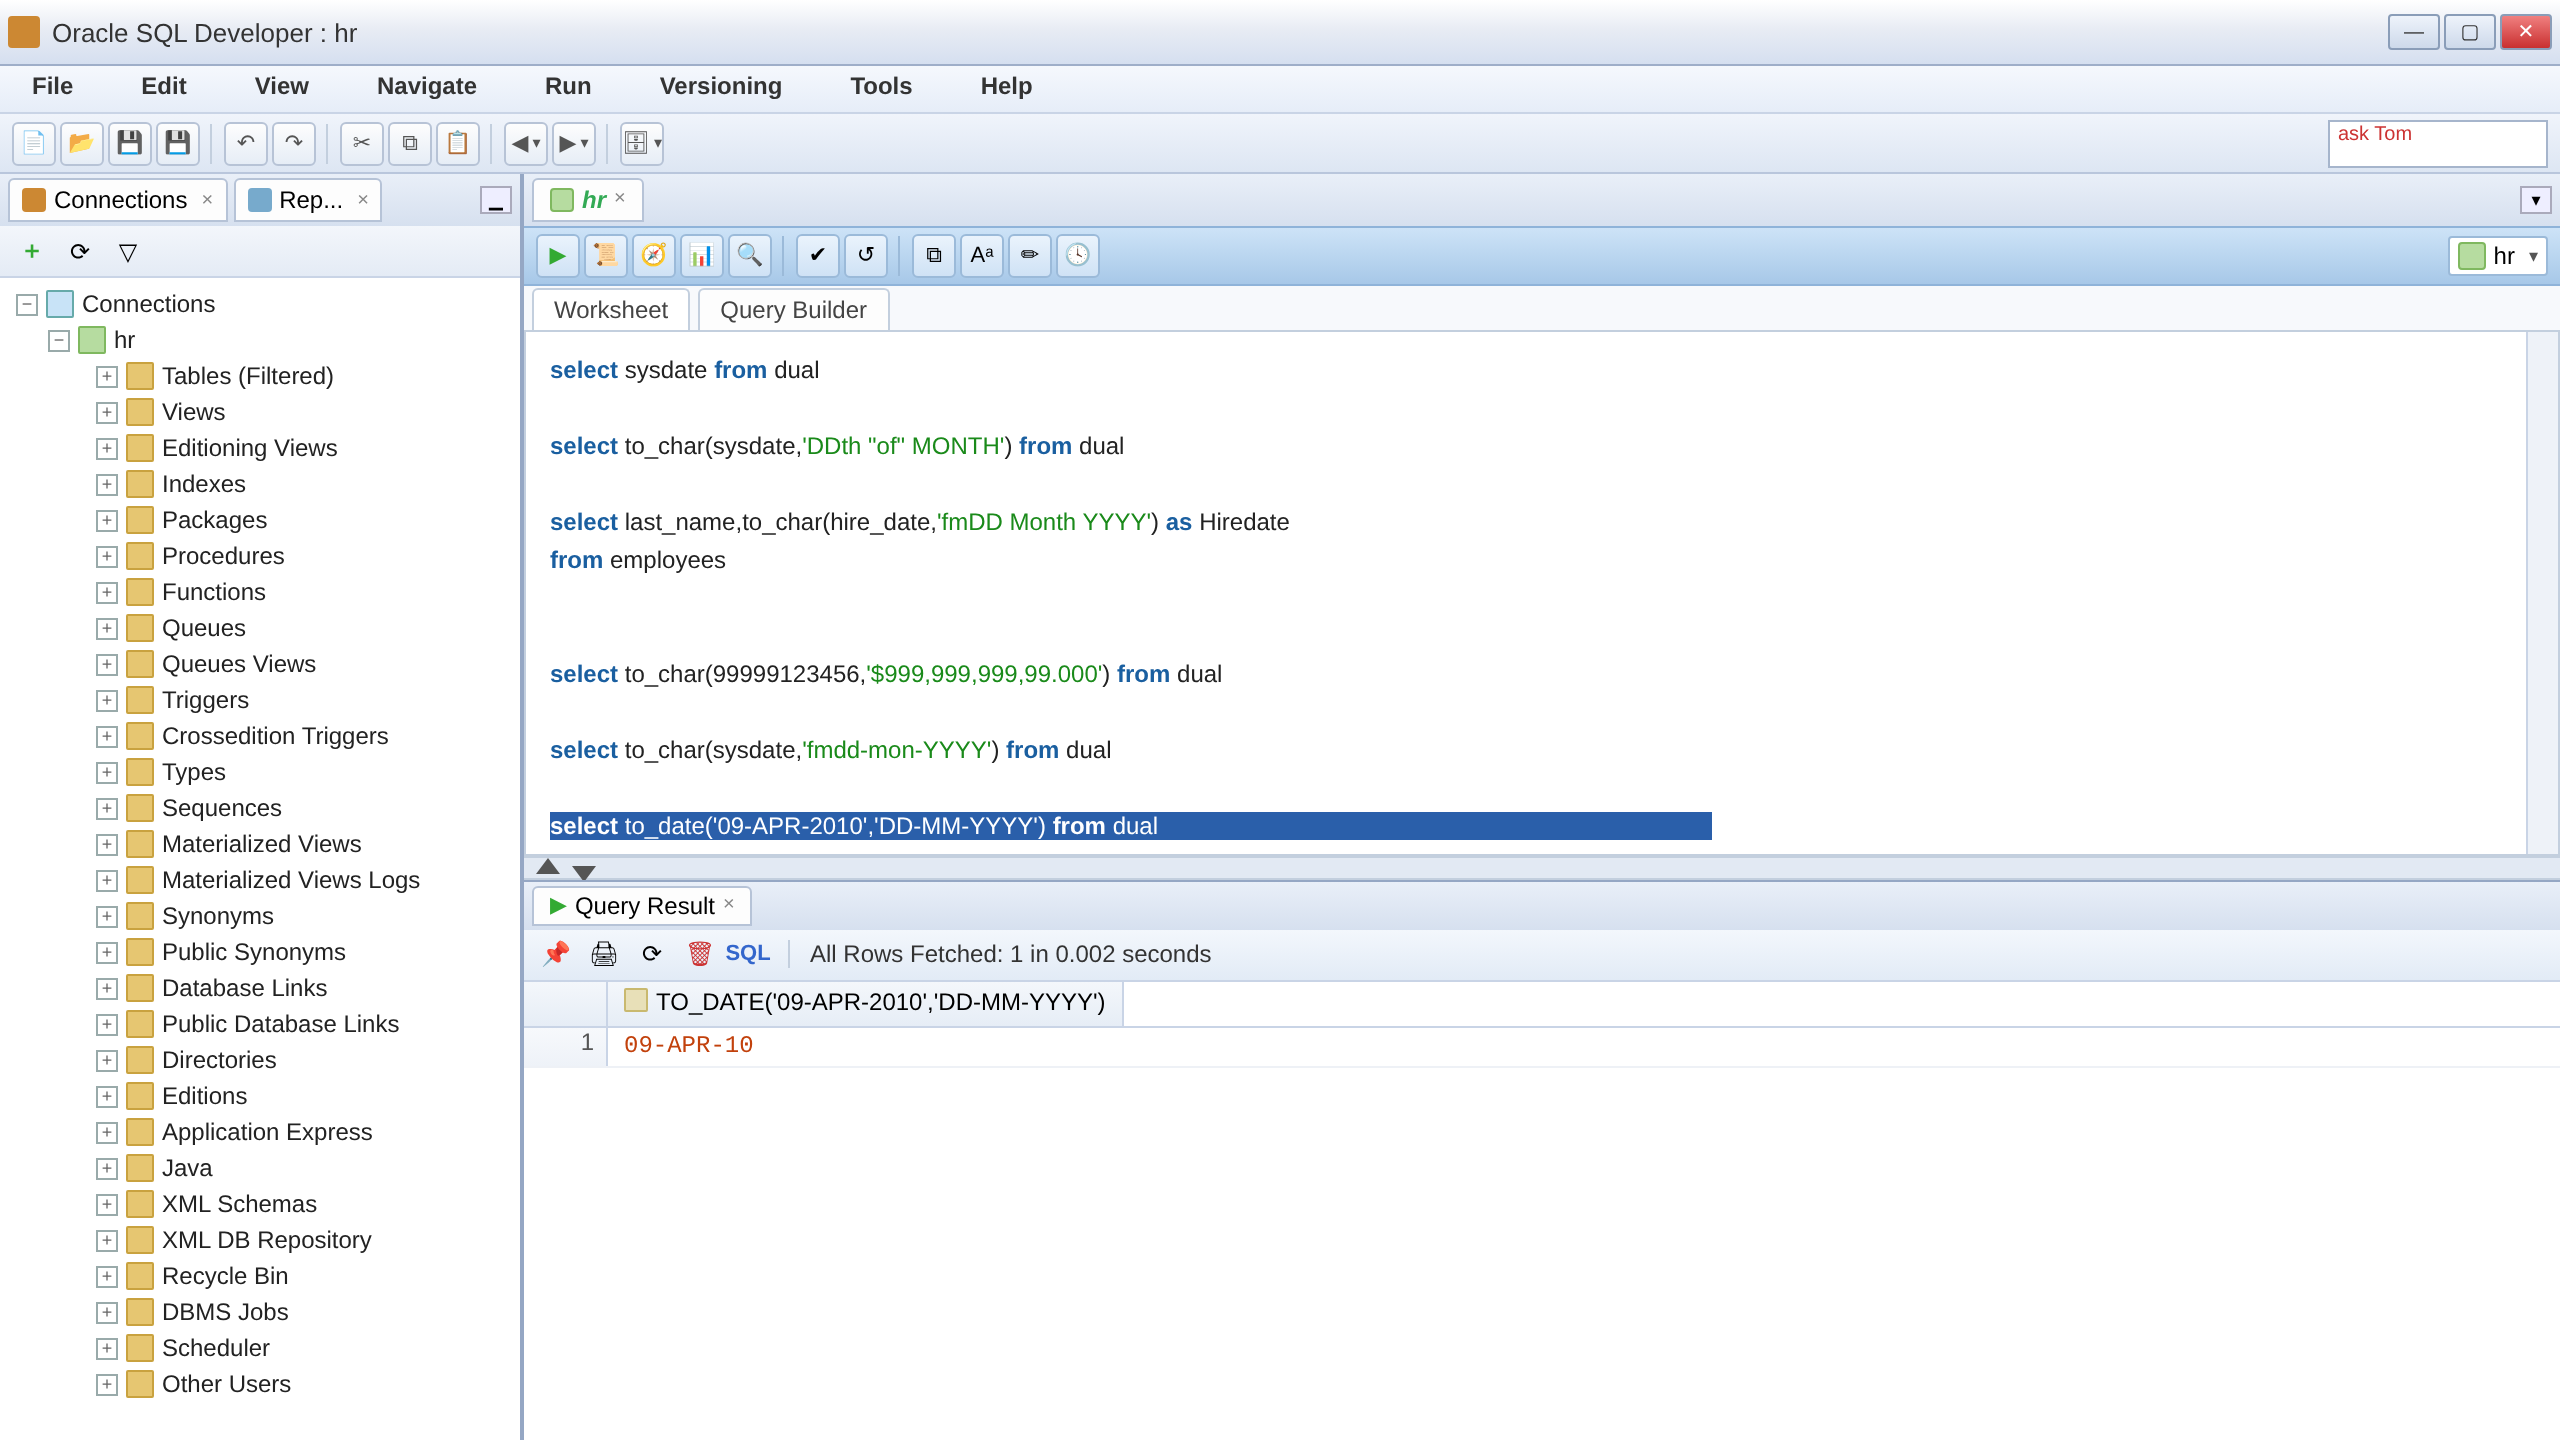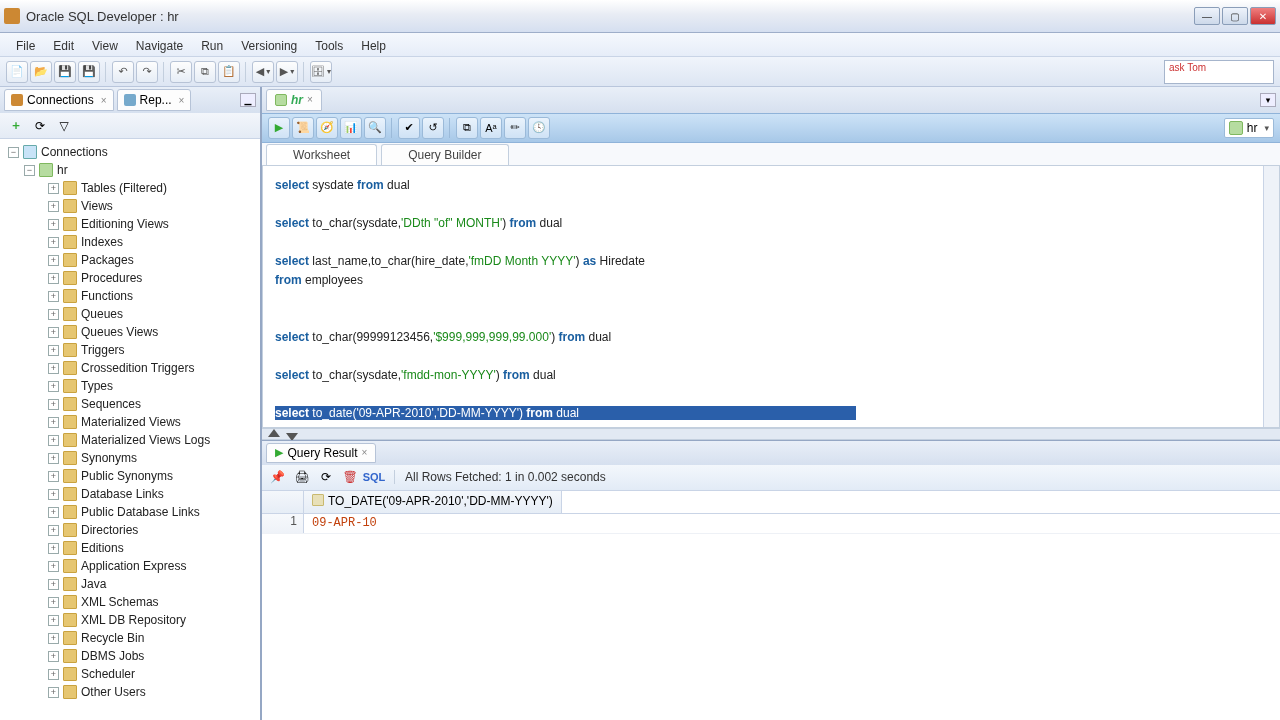--- a/index.html
+++ b/index.html
@@ -7,21 +7,21 @@
 
 
 .titlebar { height: 28px; background: linear-gradient(#fff, #e8ecf4 45%, #d5dff0); display: flex; align-items: center; padding: 16px 4px; border-bottom: 1px solid #9eaec9; }
 .titlebar .icon { width: 16px; height: 16px; background: #c83; border-radius: 2px; margin-right: 6px; }
 .titlebar .title { flex: 1; color: #333; font-size: 13px; }
 .winbtns { display: flex; gap: 2px; }
 .winbtn { width: 26px; height: 18px; border: 1px solid #8a9db8; background: linear-gradient(#eef3fb,#cdd9ea); border-radius: 2px; display:flex; align-items:center; justify-content:center; font-size:10px; color:#333;}
 .winbtn.close { background: linear-gradient(#f08080,#c93030); color:#fff; }
 
 
-.menubar { height: 24px; background: linear-gradient(#f5f8fd,#e6edf8); display:flex; align-items:flex-end; padding:0 8px; gap:2px; border-bottom:1px solid #c9d4e6; }
+.menubar { height: 24px; background: linear-gradient(#f5f8fd,#e6edf8); display:flex; align-items:flex-start; padding:0 8px; gap:18px; border-bottom:1px solid #c9d4e6;font-weight:bold; }
 .menuitem { padding: 3px 8px; color:#333; cursor:default; }
 
 
 .toolbar { height: 30px; background: linear-gradient(#f0f4fb,#dde6f3); border-bottom:1px solid #b9c6dc; display:flex; align-items:center; padding:0 6px; gap:2px; }
 .tbtn { width:22px; height:22px; background:linear-gradient(#fdfdfd,#e6edf6); border:1px solid #b7c3d6; border-radius:3px; display:flex; align-items:center; justify-content:center; font-size:11px; color:#555;}
 .tsep { width:2px; height:20px; border-left:1px solid #c3cfde; margin:0 3px;}
 .tbtn.dd::after { content:"▾"; font-size:8px; margin-left:2px;}
 .asktom { margin-left:auto; width:110px; height:24px; border:1px solid #a6b5cc; background:#fff; padding:2px 4px; font-size:10px; color:#c33; line-height:9px;}
 
 
@@ -58,21 +58,21 @@
 .edtab .x { font-size:10px; color:#888;}
 .editortabs .listbtn{ margin-left:auto; width:16px;height:14px;border:1px solid #aab;background:#eef;font-size:9px;display:flex;align-items:center;justify-content:center;}
 
 .sqltoolbar { height:30px; background:linear-gradient(#cde3f7,#a7c8e8); border-top:1px solid #8fb3d9; border-bottom:1px solid #8fb3d9; display:flex; align-items:center; padding:0 6px; gap:2px;}
 .sqlbtn { width:22px;height:22px;background:linear-gradient(#eaf3fc,#cfe2f5);border:1px solid #9bbad9;border-radius:3px;display:flex;align-items:center;justify-content:center;font-size:11px;}
 .connsel { margin-left:auto; display:flex; align-items:center; gap:4px; background:#fff; border:1px solid #9bbad9; padding:2px 4px; border-radius:2px;}
 .connsel .dbicon{ width:14px;height:14px;background:#b6dca0;border:1px solid #7fb85f;border-radius:2px;}
 .connsel::after{content:"▾";font-size:9px;color:#555;margin-left:3px;}
 
 .wstabs { height:22px; background:#f7f9fc; display:flex; align-items:flex-end;}
-.wstab { padding:3px 26px; border:1px solid #c3cfde; border-bottom:none; background:#fdfdfd; margin-left:4px; border-radius:3px 3px 0 0; color:#444;}
+.wstab { padding:3px 10px; border:1px solid #c3cfde; border-bottom:none; background:#fdfdfd; margin-left:4px; border-radius:3px 3px 0 0; color:#444;}
 .wstab.active { background:#fff; }
 
 
 .codearea { position:relative; flex:1; border:1px solid #c3cfde; background:#fff; display:flex;}
 .code { flex:1; padding: 10px 4px 4px 12px; font-family: "Courier New", monospace; font-size:13px; line-height:19px; white-space:pre; color:#222; position:relative;}
 .code .kw { color:#1a5fa0; font-weight:bold;}
 .code .str { color:#1a8a1a; }
 .code .sel { background:#2a5faa; color:#fff;}
 .code .sel .kw, .code .sel .str { color:#fff;}
 .vsplit { position:absolute; right:0; top:0; width:16px; height:100%; background:#eef2f8; border-left:1px solid #c9d4e6;}

